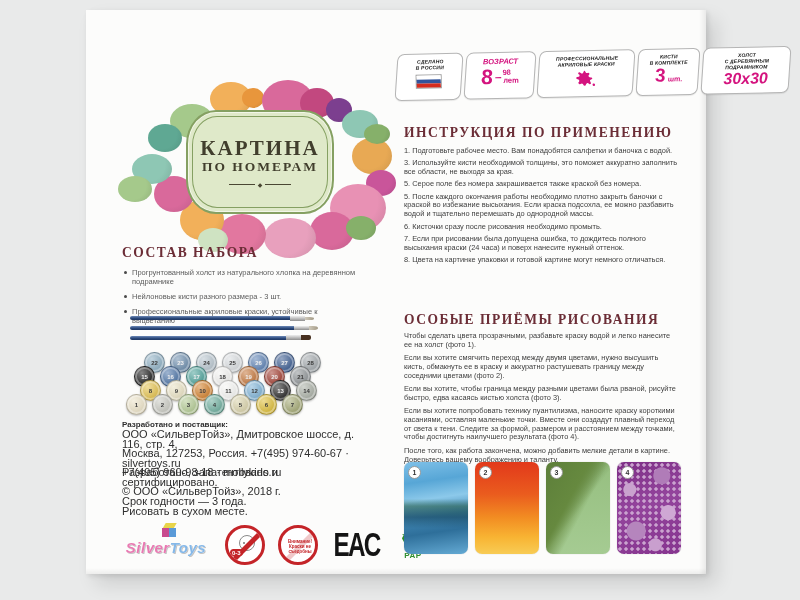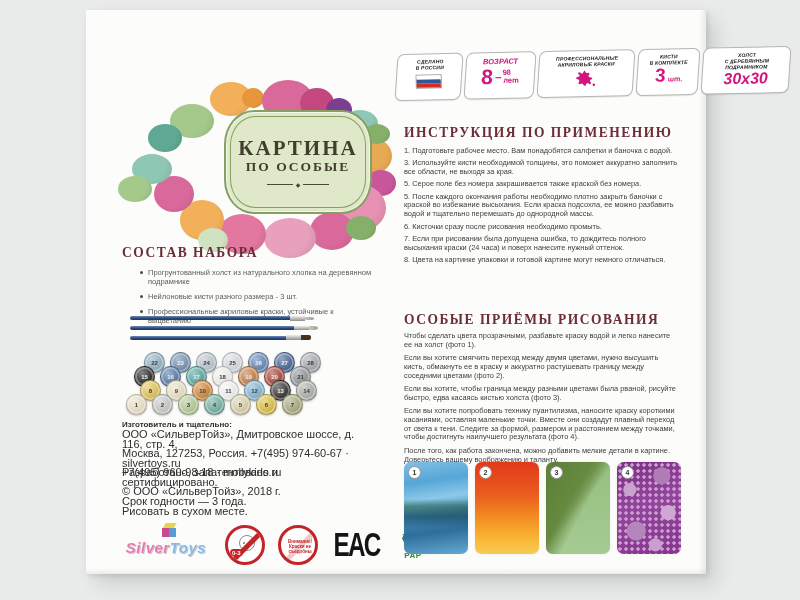--- a/index.html
+++ b/index.html
@@ -39,38 +39,38 @@
   .cnt-unit { font-size:7px; margin-left:2px; margin-bottom:2px; }
   .b-canvas { width:88px; }
   .canvas-big { font-size:16px; font-weight:bold; font-style:italic; color:var(--accent); line-height:16px; margin-top:1px; }
 
   
   .wreath { position:absolute; left:28px; top:70px; width:305px; height:178px; }
   .blob { position:absolute; border-radius:50%; }
   .plaque { position:absolute; left:72px; top:30px; width:148px; height:104px; background:#dfe9c9;
             border:2px solid #85a062; border-radius:30px 30px 30px 30px / 34px 34px 34px 34px;
             display:flex; flex-direction:column; align-items:center; justify-content:center;
-            box-shadow:0 0 0 1px rgba(255,255,255,0.6) inset;margin-left:38px; }
+            box-shadow:0 0 0 1px rgba(255,255,255,0.6) inset; }
   .plaque-inner { position:absolute; left:4px; top:4px; right:4px; bottom:4px;
                   border:1.5px solid #85a062; border-radius:25px / 29px; }
   .title1 { font-family:"Liberation Serif", serif; font-weight:bold; font-size:21px; letter-spacing:2px;
             color:#413e2d; line-height:22px; z-index:2; }
   .title2 { font-family:"Liberation Serif", serif; font-weight:bold; font-size:13.5px; letter-spacing:2px;
             color:#413e2d; line-height:16px; z-index:2; }
   .divider { display:flex; align-items:center; margin-top:7px; z-index:2; }
   .divider .dline { width:26px; height:1px; background:#4a4733; }
   .divider .ddiamond { font-size:6px; color:#4a4733; margin:0 3px; line-height:6px; }
 
   
   .sec-h { font-family:"Liberation Serif", serif; font-weight:bold; color:var(--heading);
            font-size:13.5px; letter-spacing:1.5px; transform:scaleY(1.15); transform-origin:left top; white-space:nowrap; }
 
   
   .kit-h { position:absolute; left:36px; top:233px; }
-  .kit-list { position:absolute; left:54px; top:258px; width:235px; }
+  .kit-list { position:absolute; left:38px; top:258px; width:235px; }
   .kit-item { display:flex; margin-bottom:6px; }
   .kit-item .dot { width:3px; height:3px; border-radius:50%; background:#4a4a4a; margin:3px 5px 0 0; flex:none; }
   .kit-item .txt { font-size:7.5px; line-height:9px; color:#5c5c5c; }
 
   
   .brushes { position:absolute; left:44px; top:306px; width:200px; }
   .brush { display:flex; align-items:center; margin-bottom:5px; }
   .handle { height:4px; border-radius:2px 0 0 2px; background:linear-gradient(180deg,#6d8ab8 0%,#2c4a7c 55%,#1e3560 100%); }
   .ferrule { width:15px; height:4.5px; background:linear-gradient(180deg,#efefef,#8f8f8f); }
   .tip-soft { width:9px; height:3.5px; background:linear-gradient(90deg,#cfc9ba,#a39a86); border-radius:0 60% 60% 0; }
@@ -229,21 +229,21 @@
           <div class="blob" style="left: 4px; top: 96px; width: 34px; height: 26px; background: radial-gradient(circle at 40% 35%, rgb(165, 201, 139), rgb(165, 201, 139) 55%, rgba(0, 0, 0, 0.12) 100%), rgb(165, 201, 139);"></div>
           <div class="blob" style="left: 56px; top: 24px; width: 44px; height: 34px; background: radial-gradient(circle at 40% 35%, rgb(165, 201, 139), rgb(165, 201, 139) 55%, rgba(0, 0, 0, 0.12) 100%), rgb(165, 201, 139);"></div>
           <div class="blob" style="left: 34px; top: 44px; width: 34px; height: 28px; background: radial-gradient(circle at 40% 35%, rgb(95, 168, 147), rgb(95, 168, 147) 55%, rgba(0, 0, 0, 0.12) 100%), rgb(95, 168, 147);"></div>
           <div class="blob" style="left: 250px; top: 44px; width: 26px; height: 20px; background: radial-gradient(circle at 40% 35%, rgb(134, 176, 106), rgb(134, 176, 106) 55%, rgba(0, 0, 0, 0.12) 100%), rgb(134, 176, 106);"></div>
           <div class="blob" style="left: 84px; top: 148px; width: 30px; height: 24px; background: radial-gradient(circle at 40% 35%, rgb(207, 227, 194), rgb(207, 227, 194) 55%, rgba(0, 0, 0, 0.12) 100%), rgb(207, 227, 194);"></div>
           <div class="blob" style="left: 232px; top: 136px; width: 30px; height: 24px; background: radial-gradient(circle at 40% 35%, rgb(134, 176, 106), rgb(134, 176, 106) 55%, rgba(0, 0, 0, 0.12) 100%), rgb(134, 176, 106);"></div>
         </div>
       <div class="plaque">
         <div class="plaque-inner"></div>
         <div class="title1">КАРТИНА</div>
-        <div class="title2">ПО ОСОБЫЕ</div>
+        <div class="title2">ПО НОМЕРАМ</div>
         <div class="divider">
           <span class="dline"></span>
             <span class="ddiamond">◆</span>
             <span class="dline"></span>
         </div>
       </div>
     </div>
 
     <div class="sec-h kit-h">СОСТАВ НАБОРА</div>
     <div class="kit-list">
@@ -371,21 +371,21 @@
           <div class="pot" style="background: radial-gradient(circle at 35% 30%, rgba(255, 255, 255, 0.45), rgba(0, 0, 0, 0.08) 75%), rgb(221, 190, 59);">
             <span style="color: rgb(58, 58, 58);">6</span>
           </div>
           <div class="pot" style="background: radial-gradient(circle at 35% 30%, rgba(255, 255, 255, 0.45), rgba(0, 0, 0, 0.08) 75%), rgb(164, 169, 117);">
             <span style="color: rgb(58, 58, 58);">7</span>
           </div>
         </div>
       </div>
 
     <div class="manu">
-      <div class="m-title">Изготовитель и тщательно:</div>
+      <div class="m-title">Разработано и поставщик:</div>
       <div>
 
       <div class="m-line">ООО «СильверТойз», Дмитровское шоссе, д. 116, стр. 4,</div>
           <div class="m-line">Москва, 127253, Россия. +7(495) 974-60-67 · silvertoys.ru</div>
           <div class="m-line">+7(495) 960-98-18 · mollykids.ru</div>
         </div>
     </div>
     <div class="legal">
 
     <div class="m-line">Разработано, запатентовано и сертифицировано.</div>

